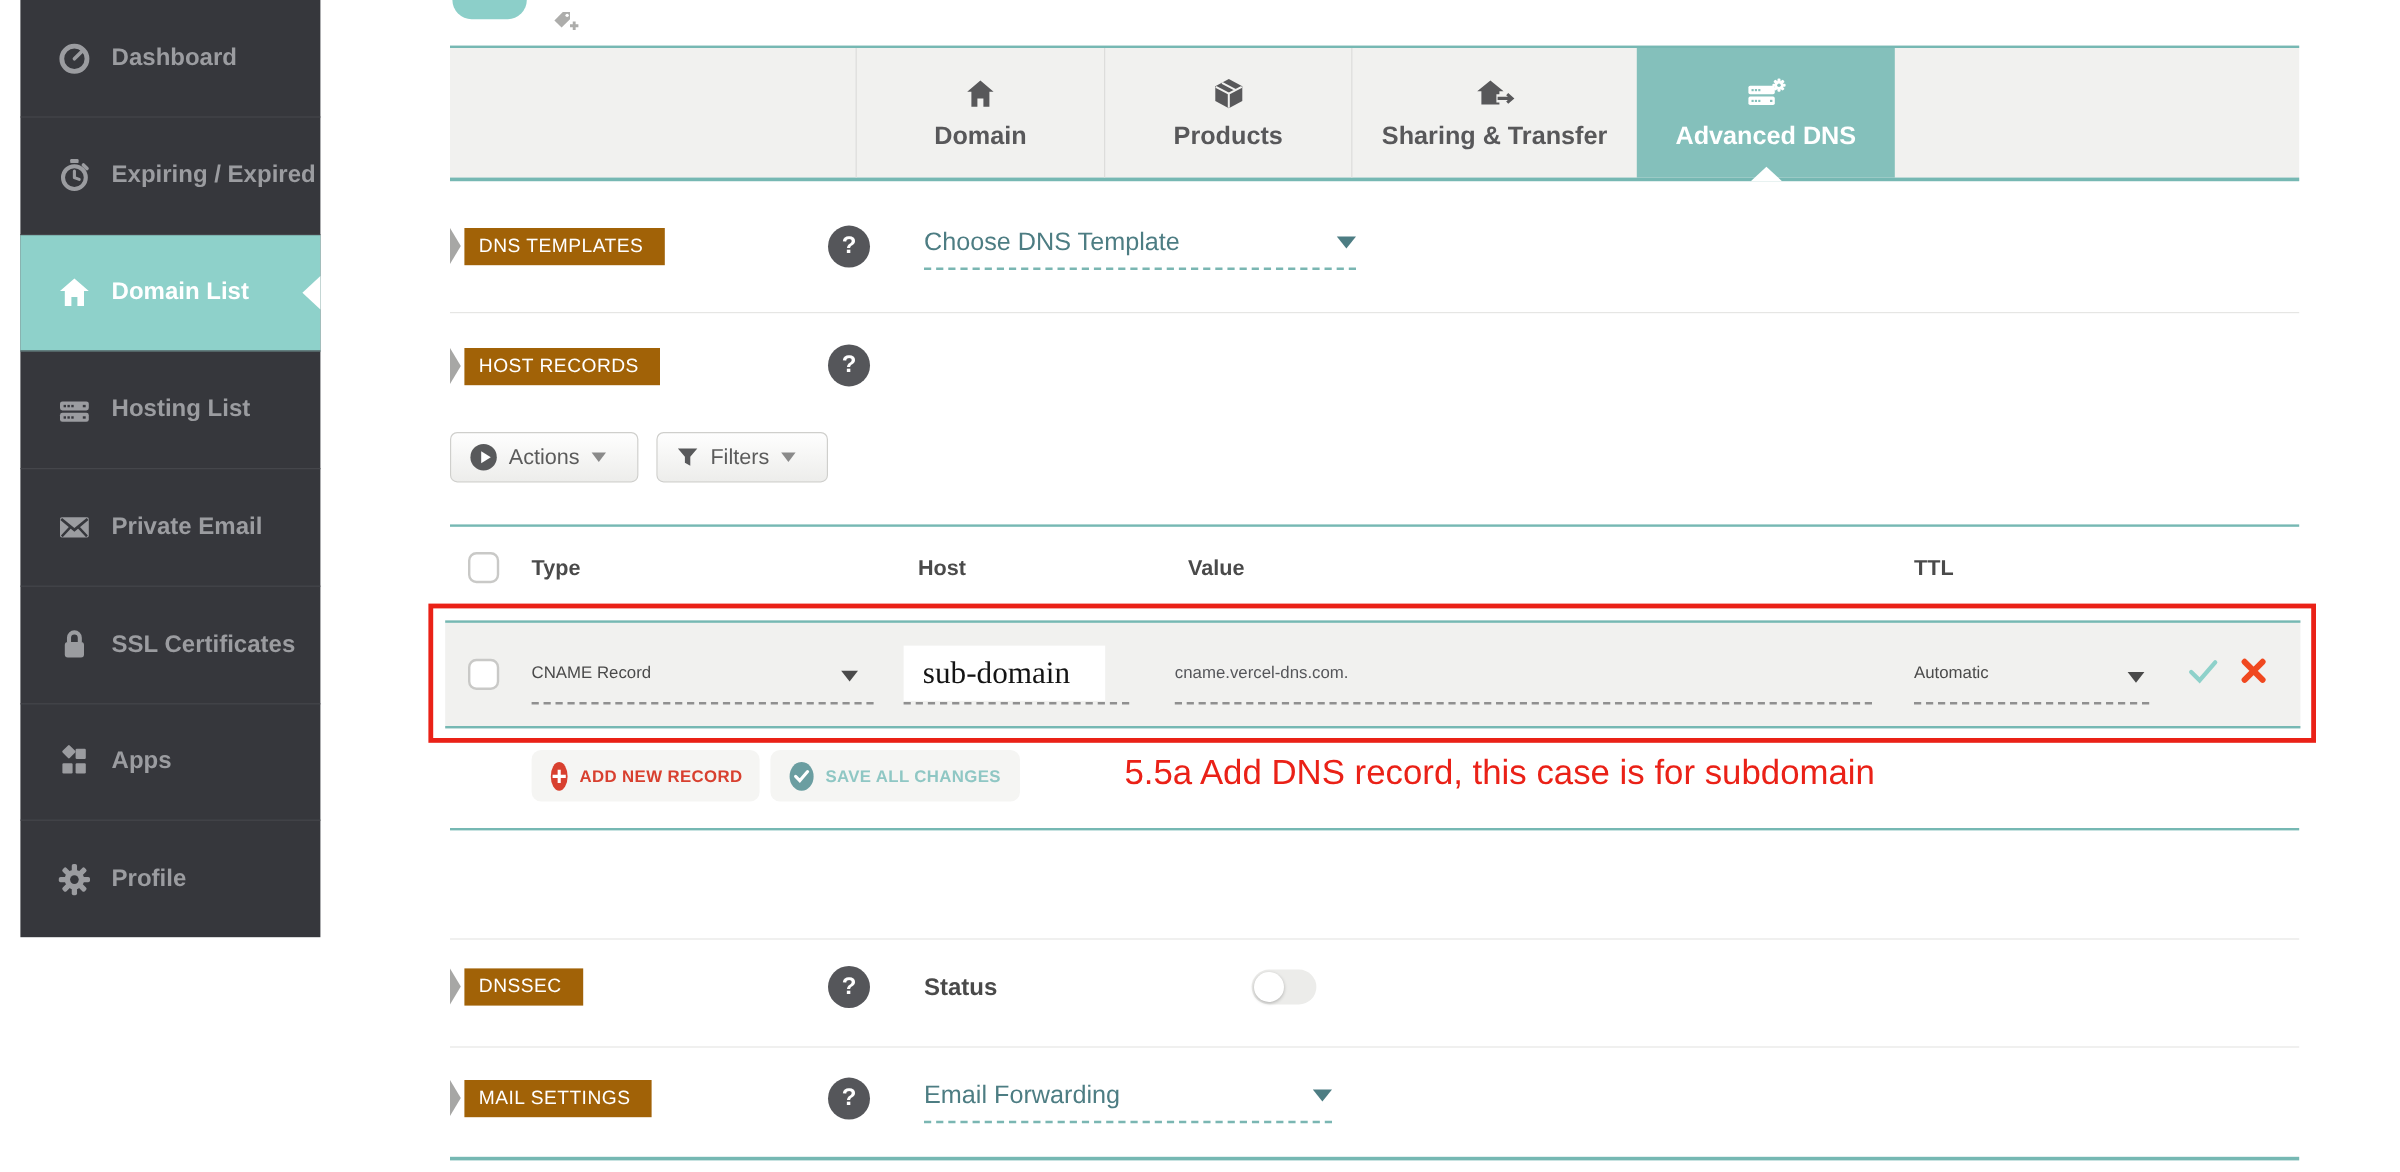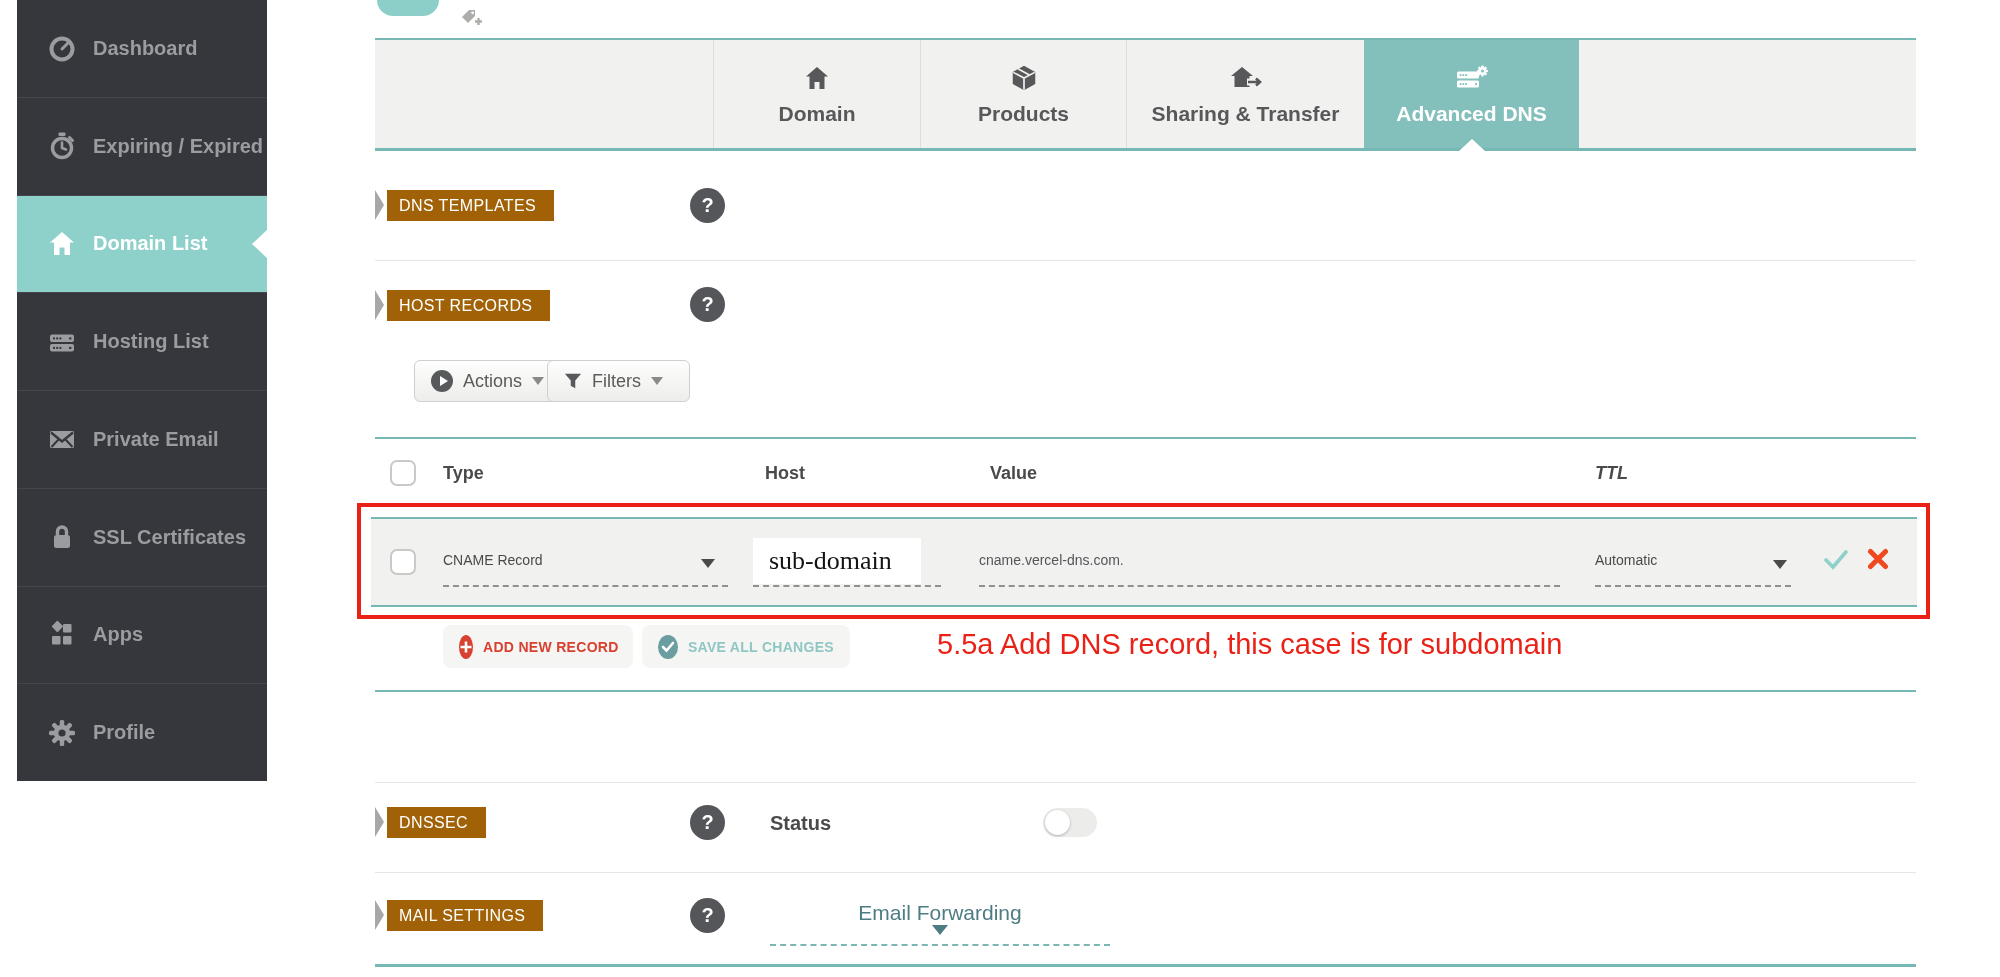--- a/index.html
+++ b/index.html
@@ -262,52 +262,56 @@
 
       <div class="tab-spacer-trail"></div>
     </nav>
 
     <div class="badge" style="left:12px; top:190px;">
       <span>DNS TEMPLATES</span>
     </div>
     <div class="help" style="left:315px; top:188px;">
       <span>?</span>
     </div>
+    <div class="dd-link" style="left:395px; top:190px; width:360px;">
+      <span class="txt">Choose DNS Template</span>
+      <span class="caret-down"></span>
+    </div>
 
     <div class="divider" style="top:260px;"></div>
 
     <div class="badge" style="left:12px; top:290px;">
       <span>HOST RECORDS</span>
     </div>
     <div class="help" style="left:315px; top:287px;">
       <span>?</span>
     </div>
 
-    <div class="btn" style="left:0px; top:360px; width:157px;margin-left:39px;">
+    <div class="btn" style="left:0px; top:360px; width:157px;">
       <span class="play-circle">
           <i></i>
         </span>
       <span>Actions</span>
       <span class="caret-down caret-gray"></span>
     </div>
     <div class="btn" style="left:172px; top:360px; width:143px;">
       <svg width="18" height="18" viewBox="0 0 20 18">
         <path d="M1 1 H19 L12.5 8.5 V17 L7.5 14.2 V8.5 Z" fill="#58595b"></path>
       </svg>
       <span>Filters</span>
       <span class="caret-down caret-gray"></span>
     </div>
 
     <div class="tealline" style="top:437px;"></div>
 
     <div class="checkbox" style="left:15px; top:460px;"></div>
     <span class="th" style="left:68px; top:463px;">Type</span>
     <span class="th" style="left:390px; top:463px;">Host</span>
     <span class="th" style="left:615px; top:463px;">Value</span>
-    <span class="th" style="left:1220px; top:463px;font-style:italic;">TTL</span>
+    <span class="th" style="left:1220px; top:463px;">TTL</span>
 
     <div class="red-rect"></div>
 
     <div class="record-row">
       <div class="checkbox" style="left:19px; top:30px;"></div>
 
       <span class="field" style="left:72px;">CNAME Record</span>
       <span class="caret-down caret-dark" style="position:absolute; left:330px; top:40px;"></span>
       <span class="dashes" style="left:72px; width:285px;"></span>
 
@@ -363,20 +367,20 @@
     </div>
 
     <div class="divider" style="top:872px;"></div>
 
     <div class="badge" style="left:12px; top:900px;">
       <span>MAIL SETTINGS</span>
     </div>
     <div class="help" style="left:315px; top:898px;">
       <span>?</span>
     </div>
-    <div class="dd-link" style="left:395px; top:901px; width:340px;flex-direction:column;">
+    <div class="dd-link" style="left:395px; top:901px; width:340px;">
       <span class="txt">Email Forwarding</span>
       <span class="caret-down"></span>
     </div>
 
     <div class="tealline" style="top:964px; height:3px;"></div>
   </main>
 </div>
 
 </body></html>

